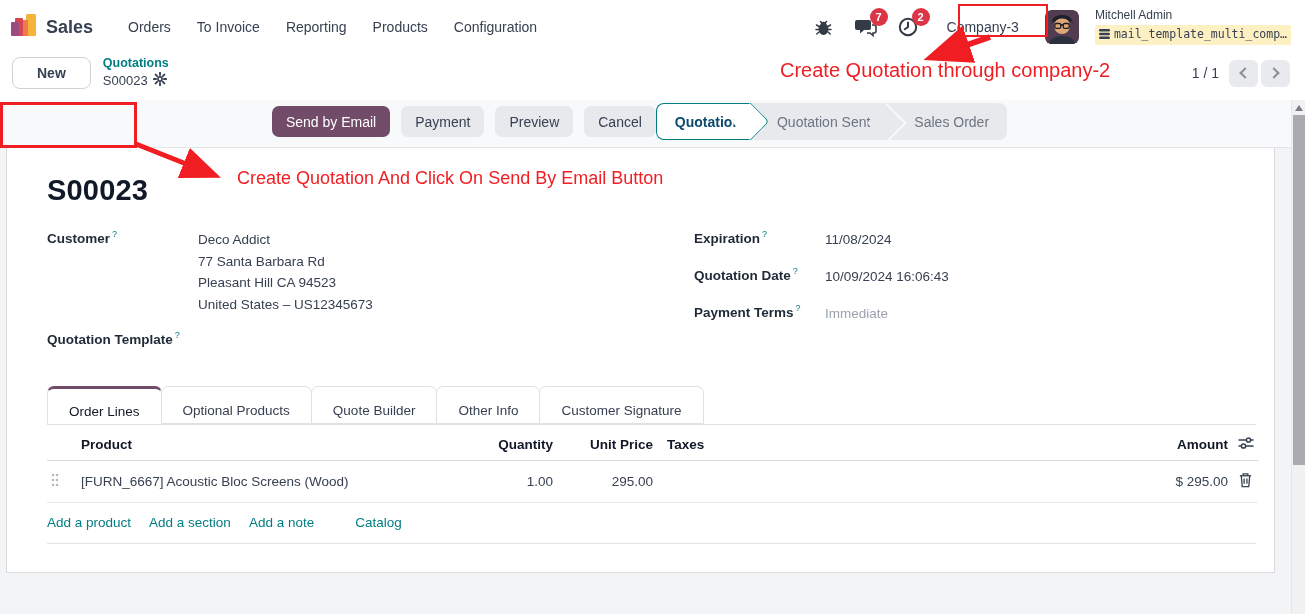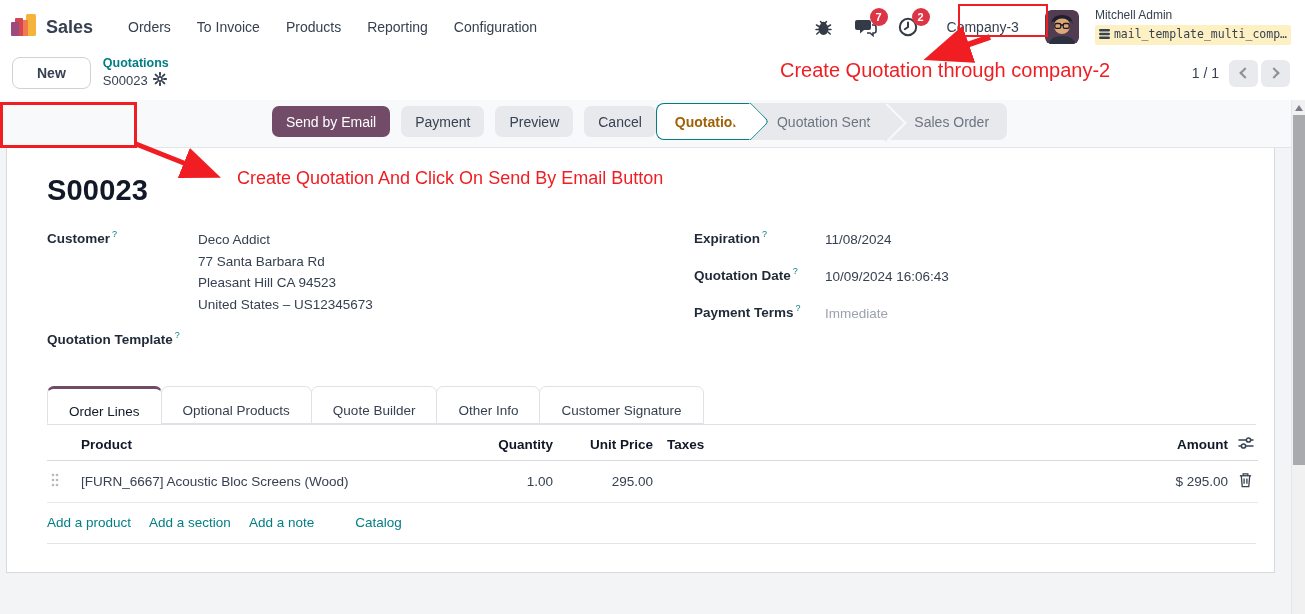--- a/index.html
+++ b/index.html
@@ -41,21 +41,21 @@
   
   .control-panel { height:48px; background:#f8f9fa; border-bottom:1px solid #e2e4e8; display:flex; align-items:center; justify-content:center; padding:0 38px 4px 12px; }
   .action-buttons { display:flex; gap:11px; }
   .btn { height:31px; padding:0 14px; border-radius:7px; font-size:14px; font-weight:500; border:none; cursor:pointer; font-family:inherit; }
   .btn-primary { background:#714B67; color:#fff; }
   .btn-secondary { background:#e7e9ed; color:#374151; }
 
   
   .statusbar { display:flex; height:37px; }
   .step { position:relative; display:flex; align-items:center; font-size:14px; padding:0 18px; }
-  .step.active { background:#fff; border:1px solid #017e84; border-right:none; border-radius:8px 0 0 8px; color:#a16207; font-weight:700; z-index:3; padding-right:10px; }
+  .step.active { background:#fff; border:1px solid #017e84; border-right:none; border-radius:8px 0 0 8px; color:#0c4a6e; font-weight:700; z-index:3; padding-right:10px; }
   .step.active::after { content:""; position:absolute; right:-13.5px; top:4.4px; width:26px; height:26px; transform:rotate(45deg); background:#fff; border-top:1px solid #017e84; border-right:1px solid #017e84; border-radius:0 5px 0 0; }
   .step.inactive { background:#e7e9ed; color:#6d7582; font-weight:500; }
   .step.s2 { z-index:2; padding-left:26px; border-radius:0; }
   .step.s3 { z-index:1; padding-left:26px; border-radius:0 8px 8px 0; }
   .step.inactive.s2::after { content:""; position:absolute; right:-13px; top:5.5px; width:26px; height:26px; transform:rotate(45deg); background:#e7e9ed; border-top:2px solid #f8f9fa; border-right:2px solid #f8f9fa; }
 
   
   .main { position:absolute; top:148px; left:0; width:1291px; height:466px; background:#f3f4f6; overflow:hidden; }
   .sheet { position:relative; margin:0 16px 0 6px; width:1269px; height:425px; background:#fff; border:1px solid #d8dadd; border-top:none; padding:26px 18px 0 40px; }
   .sheet-title { font-size:29px; font-weight:700; color:#111827; letter-spacing:.2px; }
@@ -119,22 +119,22 @@
             <rect x="10" y="8" width="8" height="16" rx="1" fill="#ee7a4e"></rect>
             <rect x="5" y="6" width="8" height="18" rx="1" fill="#d64550"></rect>
             <rect x="1" y="10" width="8" height="14" rx="1" fill="#9b4c7f"></rect>
           </svg>
         </span>
         <span class="brand-name">Sales</span>
       </div>
       <nav class="menu">
         <span class="menu-item">Orders</span>
         <span class="menu-item">To Invoice</span>
+        <span class="menu-item">Reporting</span>
         <span class="menu-item">Products</span>
-        <span class="menu-item">Reporting</span>
         <span class="menu-item">Configuration</span>
       </nav>
     </div>
     <div class="nav-right">
       <div class="systray-btn">
         <svg width="19" height="19" viewBox="0 0 19 19" fill="none" stroke="#343b46" stroke-width="1.5" stroke-linecap="round">
           <ellipse cx="9.5" cy="11" rx="4.2" ry="5.2" fill="#343b46"></ellipse>
           <path d="M7.5 5.5 Q9.5 3.5 11.5 5.5" fill="#343b46"></path>
           <line x1="6.5" y1="3.5" x2="7.8" y2="5"></line>
             <line x1="12.5" y1="3.5" x2="11.2" y2="5"></line>

